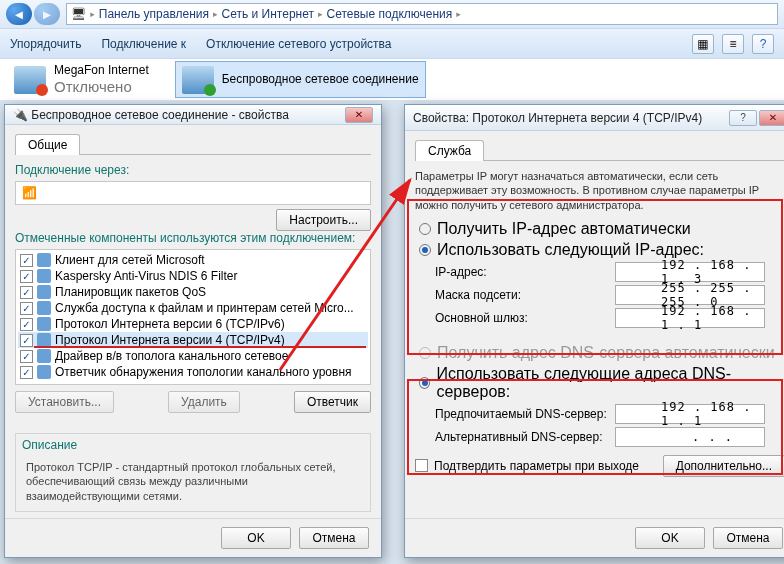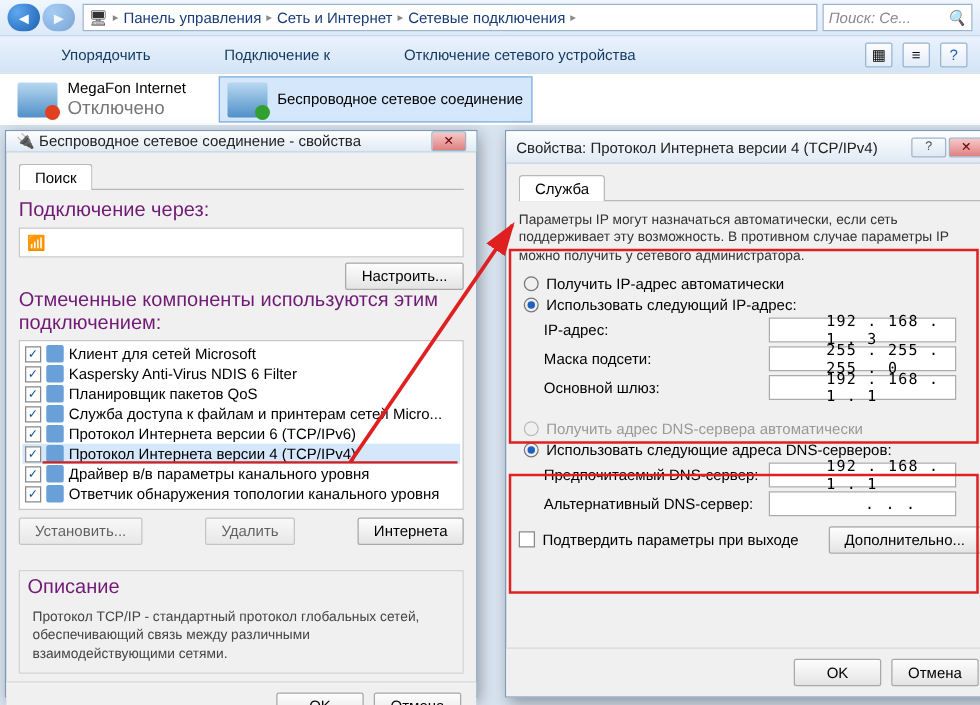--- a/index.html
+++ b/index.html
@@ -40,21 +40,21 @@
   .search {
     width: 120px; background: #fff; border: 1px solid #9bb4d0; height: 22px;
     margin-left: 4px; padding: 0 4px; display: flex; align-items: center;
     color: #888; font-style: italic;
   }
   .toolbar {
     height: 30px; display: flex; align-items: center; padding: 0 10px;
     gap: 20px; background: linear-gradient(#eaf2fd, #d3e4f6);
     border-top: 1px solid #c8d8ea;
   }
-  .toolbar span { color: #13385e; cursor: pointer; margin-left: 39px; }
+  .toolbar span { color: #13385e; cursor: pointer; }
   .toolbaricons { margin-left: auto; display: flex; gap: 8px; }
   .tbicon {
     width: 22px; height: 20px; border: 1px solid #9ab5d0;
     background: linear-gradient(#fdfdff, #e3edf8); border-radius: 2px;
     display: flex; align-items: center; justify-content: center;
   }
   .netitems {
     height: 42px; display: flex; padding: 2px 8px; gap: 20px;
     background: #fff; border-top: 1px solid #cad8e8;
   }
@@ -93,21 +93,21 @@
   .closebox .x { background: linear-gradient(#f6c8c8, #e08080); color: #600; }
   .dlg-body { flex: 1; padding: 8px 10px 6px; position: relative; }
   .tabhead {
     display: flex; border-bottom: 1px solid #b8b8b8; margin-bottom: 8px;
   }
   .tab {
     padding: 3px 12px; border: 1px solid #b8b8b8; border-bottom: none;
     background: #fff; border-radius: 3px 3px 0 0; font-size: 12px;
     position: relative; top: 1px;
   }
-  .grouplabel { font-size: 16px; margin-bottom: 4px; color: #701a75; }
+  .grouplabel { font-size: 12px; margin-bottom: 4px; color: #0f766e; }
   .adapter {
     display: flex; align-items: center; gap: 6px; background: #fff;
     border: 1px solid #c8c8c8; padding: 3px 6px; height: 24px;
   }
   .btn {
     padding: 2px 12px; border: 1px solid #a8a8a8;
     background: linear-gradient(#fdfdfd, #e4e4e4); border-radius: 2px;
     cursor: pointer; min-width: 70px; text-align: center; font-size: 12px;
     height: 22px; line-height: 16px;
   }
@@ -131,21 +131,21 @@
     font-size: 10px; color: #1050a0; }
   .cicon { width: 14px; height: 14px; background: #6aa0d8; border-radius: 2px; }
   .desc { font-size: 11px; color: #444; line-height: 1.3; padding: 4px; }
   .dlgfoot {
     display: flex; justify-content: flex-end; gap: 8px; padding: 8px 12px;
     border-top: 1px solid #d8d8d8; background: #f0f0f0;
   }
 
   
   .para { font-size: 11px; color: #333; line-height: 1.3; margin-bottom: 8px; }
-  .radio-row { display: flex; align-items: center; gap: 6px; margin: 3px 0 3px 4px; font-size: 12px; }
+  .radio-row { display: flex; align-items: center; gap: 6px; margin: 3px 0 3px 4px; font-size: 16px; }
   .radio {
     width: 12px; height: 12px; border: 1px solid #777; border-radius: 50%;
     display: inline-flex; align-items: center; justify-content: center;
   }
   .radio.sel::after {
     content: ""; width: 6px; height: 6px; background: #2060c0; border-radius: 50%;
   }
   .radio.dis { border-color: #bbb; }
   .field {
     display: flex; align-items: center; margin: 3px 0 3px 20px;
@@ -176,24 +176,20 @@
     <div class="addr">
       <span>🖥</span>
       <span class="sep">▸</span>
       <span class="crumb">Панель управления</span>
       <span class="sep">▸</span>
       <span class="crumb">Сеть и Интернет</span>
       <span class="sep">▸</span>
       <span class="crumb">Сетевые подключения</span>
       <span class="sep">▸</span>
     </div>
-    <div class="search">
-      <span>Поиск: Се...</span>
-      <span style="margin-left:auto">🔍</span>
-    </div>
   </div>
   <div class="toolbar">
     <span>Упорядочить</span>
     <span>Подключение к</span>
     <span>Отключение сетевого устройства</span>
     <div class="toolbaricons">
       <div class="tbicon">▦</div>
       <div class="tbicon">≡</div>
       <div class="tbicon" style="color:#2060c0">?</div>
     </div>
@@ -218,21 +214,21 @@
 <div class="dialog" style="top:104px; left:4px; width:378px; height:454px;">
   <div class="dlg-title">
     <span>🔌</span>&nbsp;
     <span>Беспроводное сетевое соединение - свойства</span>
     <div class="closebox">
       <div class="x">✕</div>
     </div>
   </div>
   <div class="dlg-body">
     <div class="tabhead">
-        <div class="tab">Поиск</div>
+        <div class="tab">Общие</div>
       </div>
     <div class="grouplabel">Подключение через:</div>
     <div class="adapter">
       <span>📶</span>
     </div>
     <div class="btnrow">
         <div class="btn">Настроить...</div>
       </div>
     <div class="grouplabel">Отмеченные компоненты используются этим подключением:</div>
     <div class="complist" id="complist">
@@ -262,32 +258,32 @@
           <span>Протокол Интернета версии 6 (TCP/IPv6)</span>
         </div>
         <div class="comp hl">
           <span class="chk">✓</span>
           <span class="cicon"></span>
           <span>Протокол Интернета версии 4 (TCP/IPv4)</span>
         </div>
         <div class="comp">
           <span class="chk">✓</span>
           <span class="cicon"></span>
-          <span>Драйвер в/в параметры канального уровня</span>
+          <span>Драйвер в/в тополога канального сетевое</span>
         </div>
         <div class="comp">
           <span class="chk">✓</span>
           <span class="cicon"></span>
           <span>Ответчик обнаружения топологии канального уровня</span>
         </div>
       </div>
     <div class="btnrow" style="justify-content:space-between; margin-top:6px;">
       <div class="btn" style="opacity:.6">Установить...</div>
       <div class="btn" style="opacity:.6">Удалить</div>
-      <div class="btn">Интернета</div>
+      <div class="btn">Ответчик</div>
     </div>
     <div style="margin-top:20px; border:1px solid #d4d4d4; padding:4px 6px;">
       <div class="grouplabel">Описание</div>
       <div class="desc">Протокол TCP/IP - стандартный протокол глобальных сетей, обеспечивающий связь между различными взаимодействующими сетями.</div>
     </div>
   </div>
   <div class="dlgfoot">
     <div class="btn">OK</div>
     <div class="btn">Отмена</div>
   </div>

